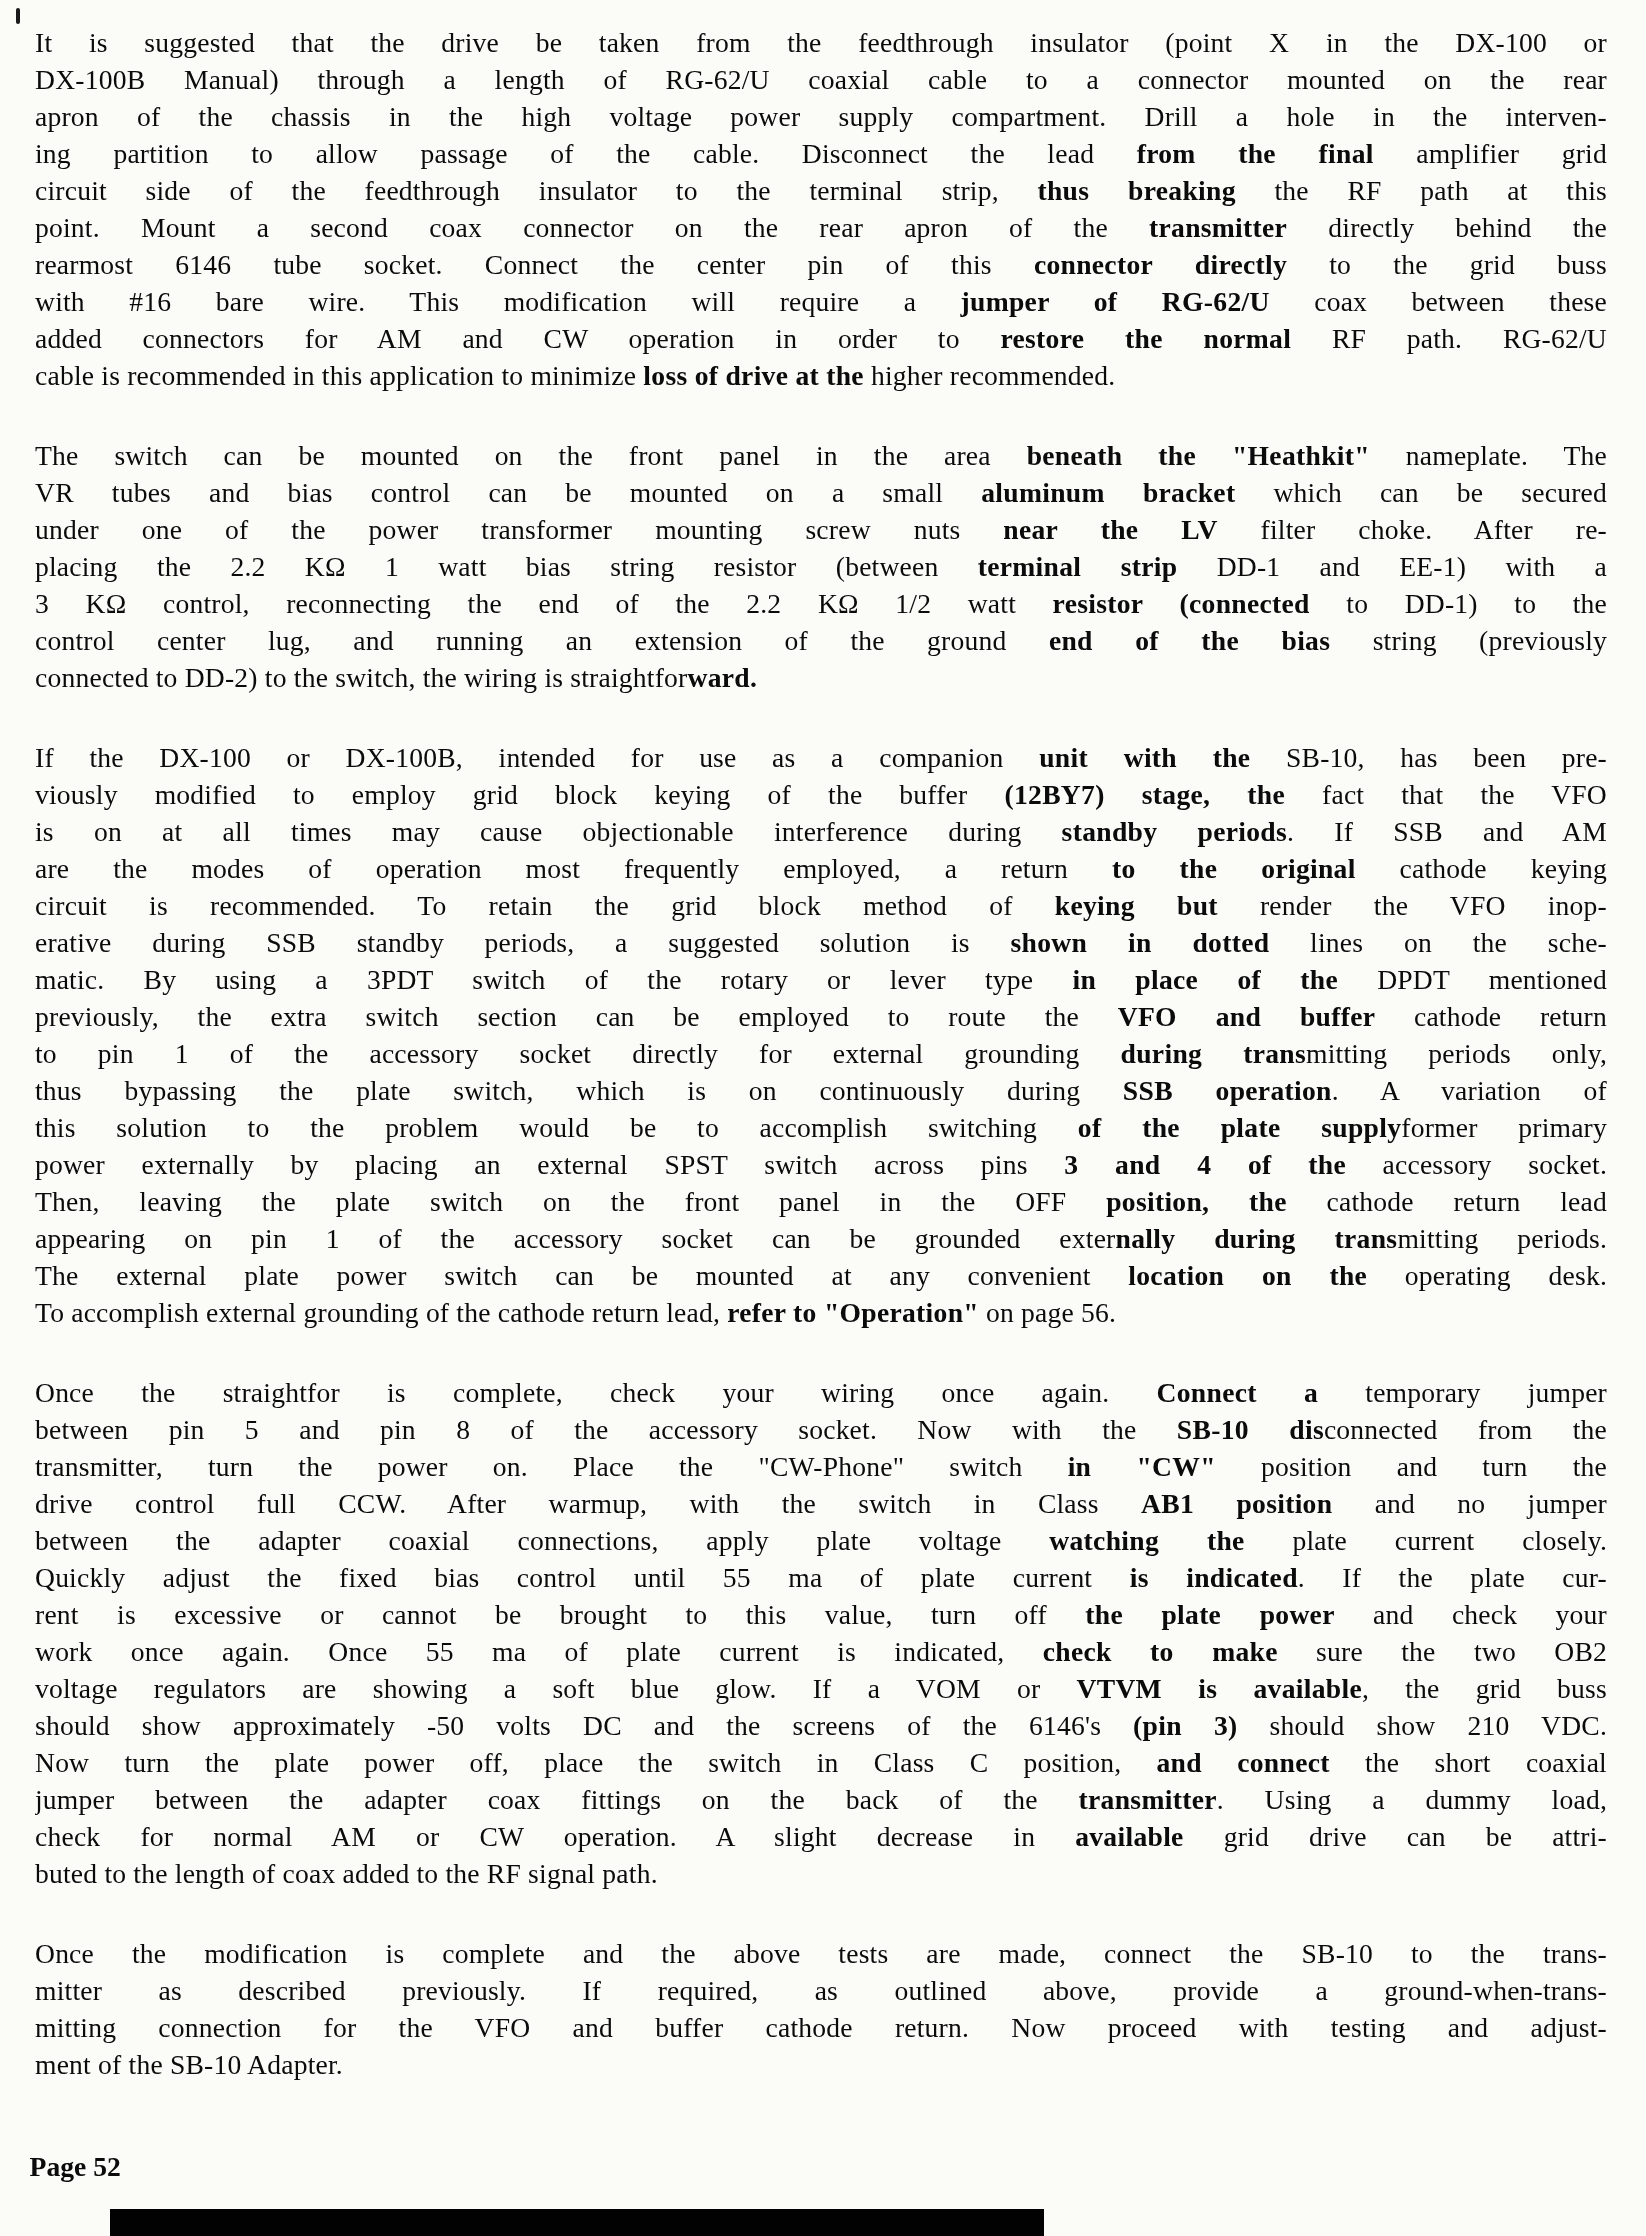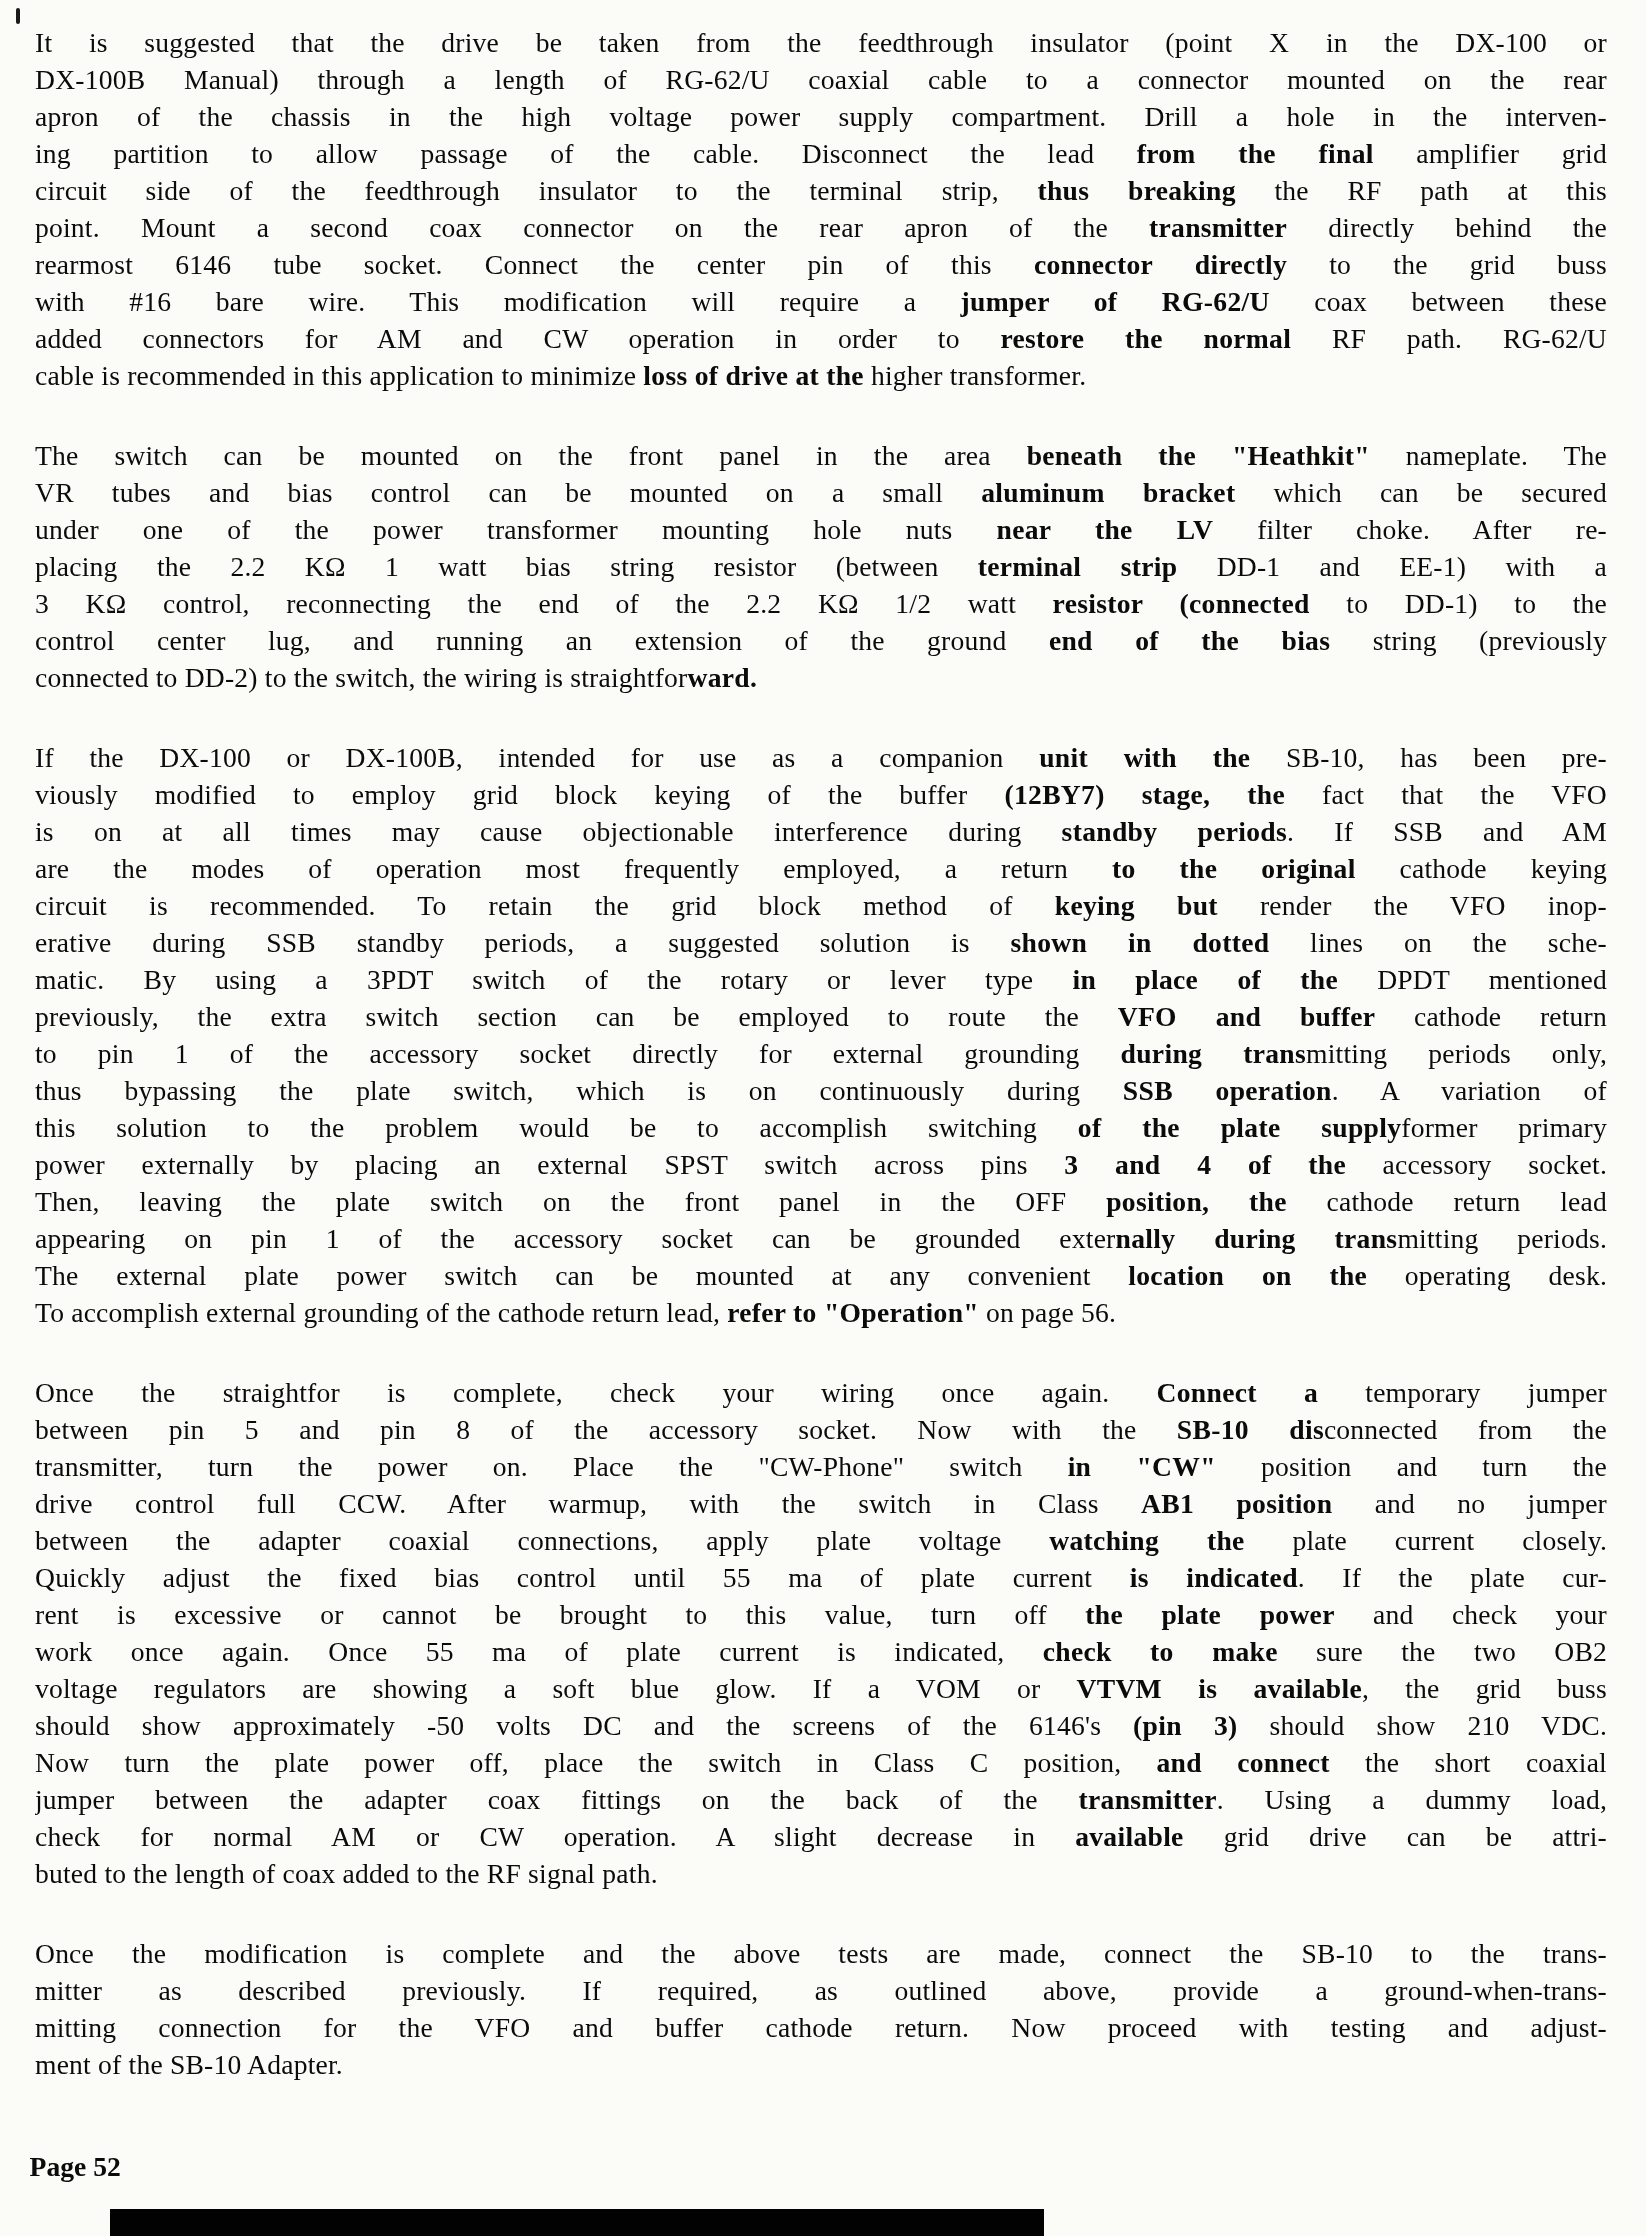--- a/index.html
+++ b/index.html
@@ -58,26 +58,26 @@
     <div class="paragraph">
       <div class="line"><span>It is suggested that the drive be taken from the feedthrough insulator (point X in the DX-100 or</span></div>
       <div class="line"><span>DX-100B Manual) through a length of RG-62/U coaxial cable to a connector mounted on the rear</span></div>
       <div class="line"><span>apron of the chassis in the high voltage power supply compartment. Drill a hole in the interven-</span></div>
       <div class="line"><span>ing partition to allow passage of the cable. Disconnect the lead </span><b>from the final</b><span> amplifier grid</span></div>
       <div class="line"><span>circuit side of the feedthrough insulator to the terminal strip, </span><b>thus breaking</b><span> the RF path at this</span></div>
       <div class="line"><span>point. Mount a second coax connector on the rear apron of the </span><b>transmitter</b><span> directly behind the</span></div>
       <div class="line"><span>rearmost 6146 tube socket. Connect the center pin of this </span><b>connector directly</b><span> to the grid buss</span></div>
       <div class="line"><span>with #16 bare wire. This modification will require a </span><b>jumper of RG-62/U</b><span> coax between these</span></div>
       <div class="line"><span>added connectors for AM and CW operation in order to </span><b>restore the normal</b><span> RF path. RG-62/U</span></div>
-      <div class="line last"><span>cable is recommended in this application to minimize </span><b>loss of drive at the</b><span> higher transformer.</span></div>
+      <div class="line last"><span>cable is recommended in this application to minimize </span><b>loss of drive at the</b><span> higher recommended.</span></div>
     </div>
     <div class="paragraph">
       <div class="line"><span>The switch can be mounted on the front panel in the area </span><b>beneath the "Heathkit"</b><span> nameplate. The</span></div>
       <div class="line"><span>VR tubes and bias control can be mounted on a small </span><b>aluminum bracket</b><span> which can be secured</span></div>
-      <div class="line"><span>under one of the power transformer mounting hole nuts </span><b>near the LV</b><span> filter choke. After re-</span></div>
+      <div class="line"><span>under one of the power transformer mounting screw nuts </span><b>near the LV</b><span> filter choke. After re-</span></div>
       <div class="line"><span>placing the 2.2 KΩ 1 watt bias string resistor (between </span><b>terminal strip</b><span> DD-1 and EE-1) with a</span></div>
       <div class="line"><span>3 KΩ control, reconnecting the end of the 2.2 KΩ 1/2 watt </span><b>resistor (connected</b><span> to DD-1) to the</span></div>
       <div class="line"><span>control center lug, and running an extension of the ground </span><b>end of the bias</b><span> string (previously</span></div>
       <div class="line last"><span>connected to DD-2) to the switch, the wiring is straightfor</span><b>ward.</b></div>
     </div>
     <div class="paragraph">
       <div class="line"><span>If the DX-100 or DX-100B, intended for use as a companion </span><b>unit with the</b><span> SB-10, has been pre-</span></div>
       <div class="line"><span>viously modified to employ grid block keying of the buffer </span><b>(12BY7) stage, the</b><span> fact that the VFO</span></div>
       <div class="line"><span>is on at all times may cause objectionable interference during </span><b>standby periods</b><span>. If SSB and AM</span></div>
       <div class="line"><span>are the modes of operation most frequently employed, a return </span><b>to the original</b><span> cathode keying</span></div>

